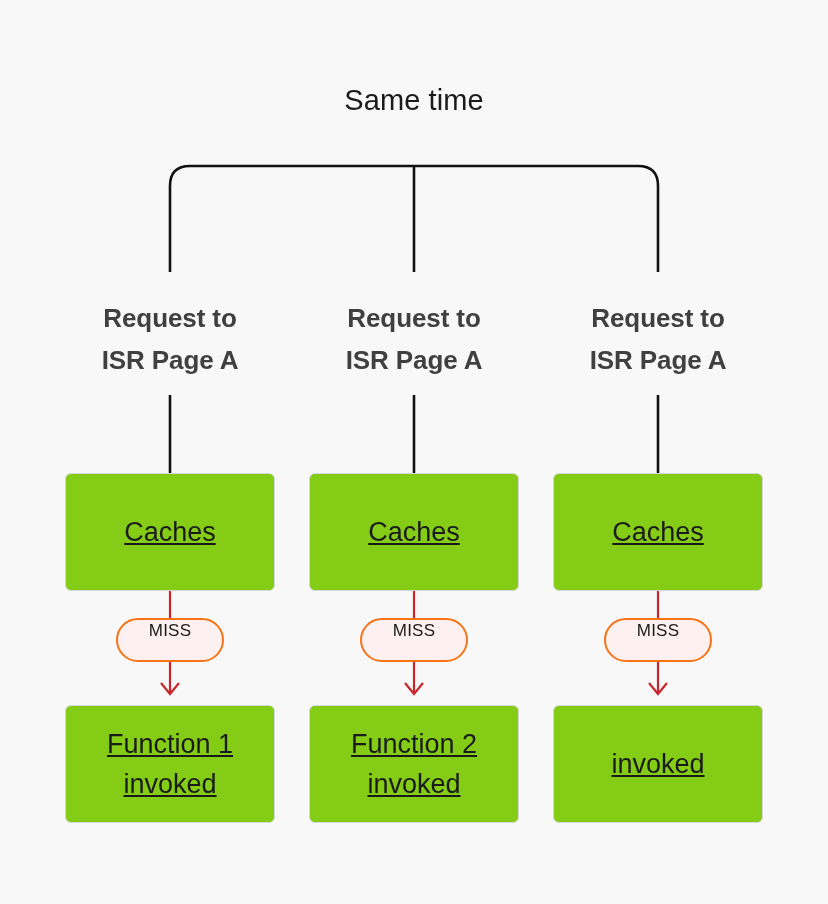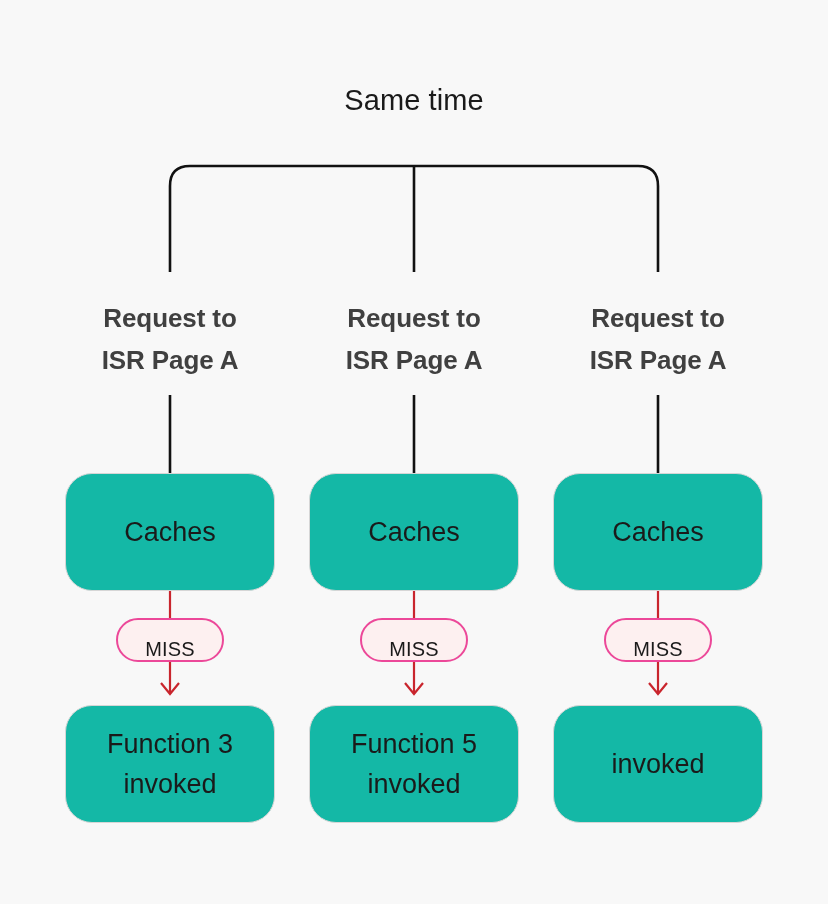--- a/index.html
+++ b/index.html
@@ -61,52 +61,53 @@
   .col-header .hl {
     display: block;
   }
 
   
   .node-box {
     position: absolute;
     width: 210px;
     height: 118px;
     box-sizing: border-box;
-    background: #14b8a6;
+    background: #84cc16;
     border: 1.6px solid #d6d6d6;
-    border-radius: 27px;
+    border-radius: 6px;
     display: flex;
     align-items: center;
     justify-content: center;
     text-align: center;
     font-size: 27px;
     line-height: 40px;
     color: #1a1a1a;
+    text-decoration: underline;
   }
   .node-box .bl {
     display: block;
   }
 
   .cache-box { top: 473px; }
   .func-box  { top: 705px; }
 
   
   .miss-badge {
     position: absolute;
     top: 618px;
     width: 108px;
     height: 44px;
     box-sizing: border-box;
     background: #fdf0f0;
-    border: 2px solid #ec4899;
+    border: 2px solid #f97316;
     border-radius: 22px;
     display: flex;
-    align-items: flex-end;
+    align-items: flex-start;
     justify-content: center;
-    font-size: 20px;
+    font-size: 17px;
     line-height: 21px;
     color: #1a1a1a;
     letter-spacing: 0.2px;
   }
 
   
   .c1 { left: 65px; }
   .c2 { left: 309px; }
   .c3 { left: 553px; }
 
@@ -157,41 +158,41 @@
   <div class="node-box cache-box c1">
     <span>Caches</span>
   </div>
 
   <div class="miss-badge m1">
     <span>MISS</span>
   </div>
 
   <div class="node-box func-box c1">
     <div>
-      <span class="bl">Function 3</span>
+      <span class="bl">Function 1</span>
       <span class="bl">invoked</span>
     </div>
   </div>
 
   <div class="col-header h2">
     <span class="hl">Request to</span>
     <span class="hl">ISR Page A</span>
   </div>
 
   <div class="node-box cache-box c2">
     <span>Caches</span>
   </div>
 
   <div class="miss-badge m2">
     <span>MISS</span>
   </div>
 
   <div class="node-box func-box c2">
     <div>
-      <span class="bl">Function 5</span>
+      <span class="bl">Function 2</span>
       <span class="bl">invoked</span>
     </div>
   </div>
 
   <div class="col-header h3">
     <span class="hl">Request to</span>
     <span class="hl">ISR Page A</span>
   </div>
 
   <div class="node-box cache-box c3">

